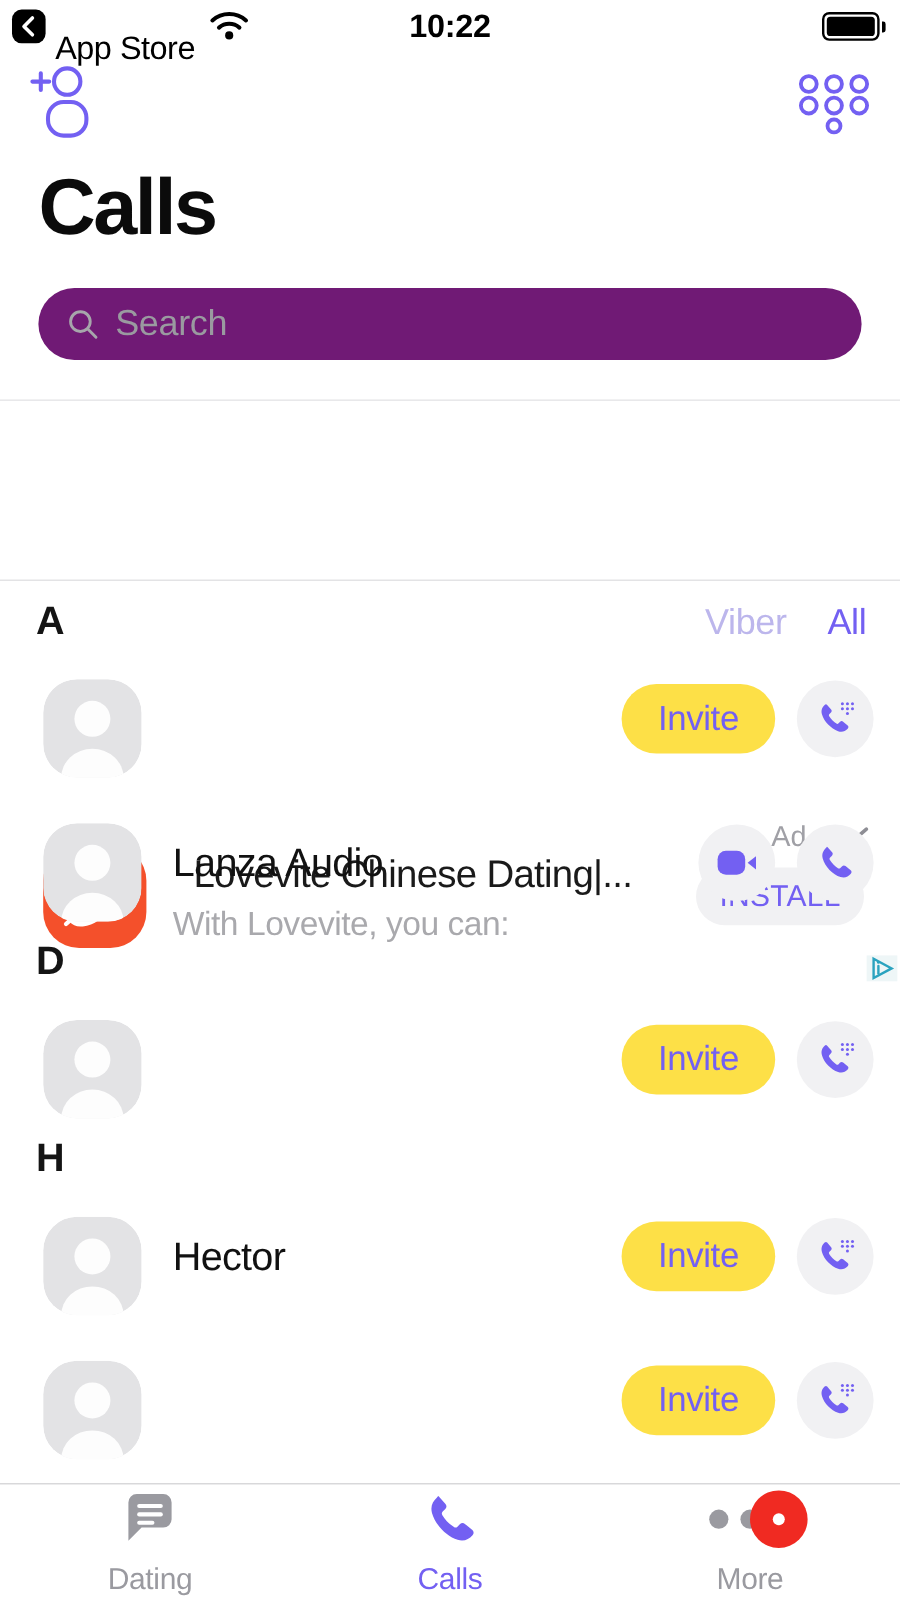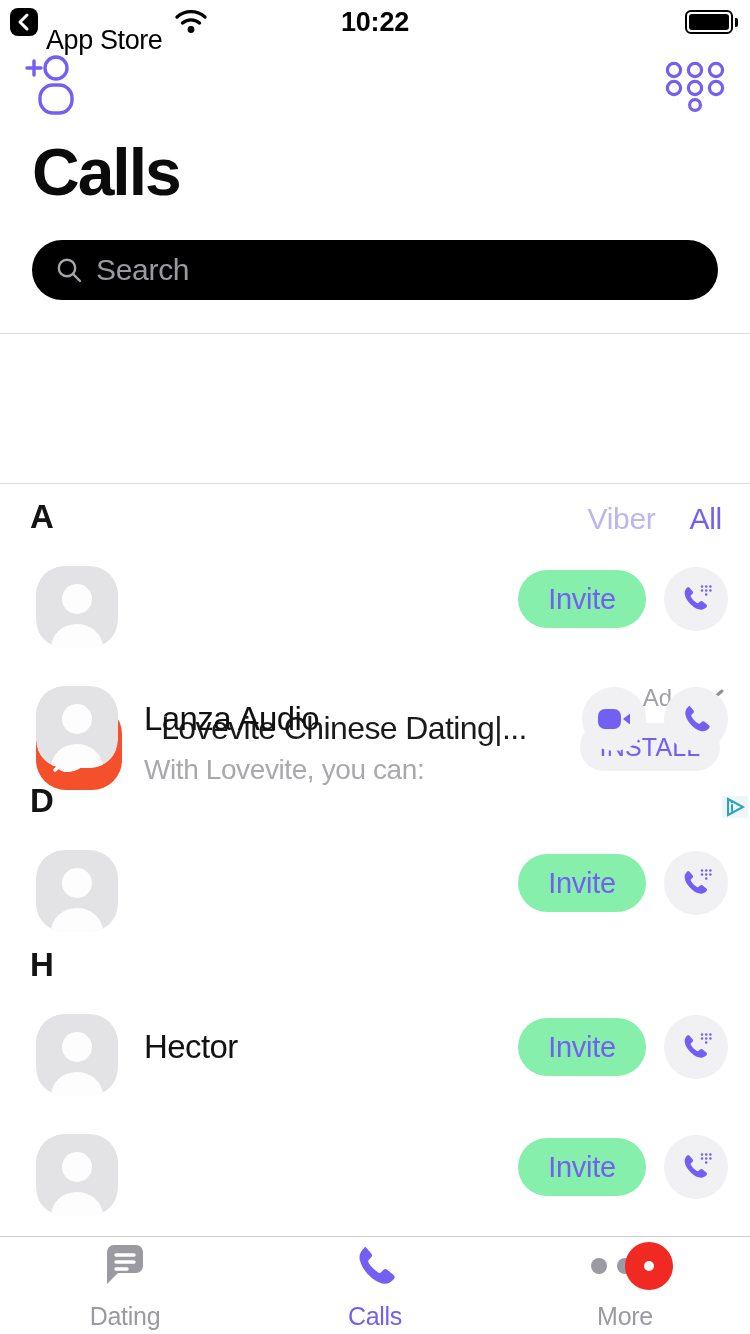--- a/index.html
+++ b/index.html
@@ -44,21 +44,21 @@
   
   .page-title{
     position:absolute; left:32px; top:139px;
     font-size:66px; font-weight:700; letter-spacing:-2px; color:#0b0b0b;
     line-height:1;
   }
 
   
   .searchbar{
     position:absolute; left:32px; top:240px; width:686px; height:60px;
-    background:#000000; border-radius:30px; display:flex; align-items:center;
+    background:#701a75; border-radius:30px; display:flex; align-items:center;
     padding:0 24px;
   }
   .search-icon{ width:26px; height:26px; flex:0 0 auto; margin-right:14px; }
   .search-placeholder{ font-size:30px; color:#9a9aa0; letter-spacing:-0.3px; }
 
   
   .ad-sep-top{ position:absolute; left:0; top:333px; width:750px; height:1px; background:#dcdcdf; }
   .ad{ position:absolute; left:0; top:334px; width:750px; height:148px; background:#fff; }
   .ad-logo{
     position:absolute; left:36px; top:370px; width:86px; height:86px;
@@ -108,21 +108,21 @@
   .row-name{
     position:absolute; left:144px; top:0; height:98px;
     display:flex; align-items:center;
     font-size:33px; color:#111; letter-spacing:-0.6px;
   }
   .row-actions{
     position:absolute; right:22px; top:0; height:98px;
     display:flex; align-items:center; gap:18px;
   }
   .invite-btn{
-    width:128px; height:58px; background:#86efac; border-radius:29px;
+    width:128px; height:58px; background:#fde047; border-radius:29px;
     display:flex; align-items:center; justify-content:center;
     font-size:29px; color:#7360f2; letter-spacing:-0.3px;
   }
   .circle-btn{
     width:64px; height:64px; border-radius:50%; background:#f1f1f3;
     display:flex; align-items:center; justify-content:center;
   }
   .circle-btn svg{ display:block; }
   .row-gap{ height:22px; }
 

